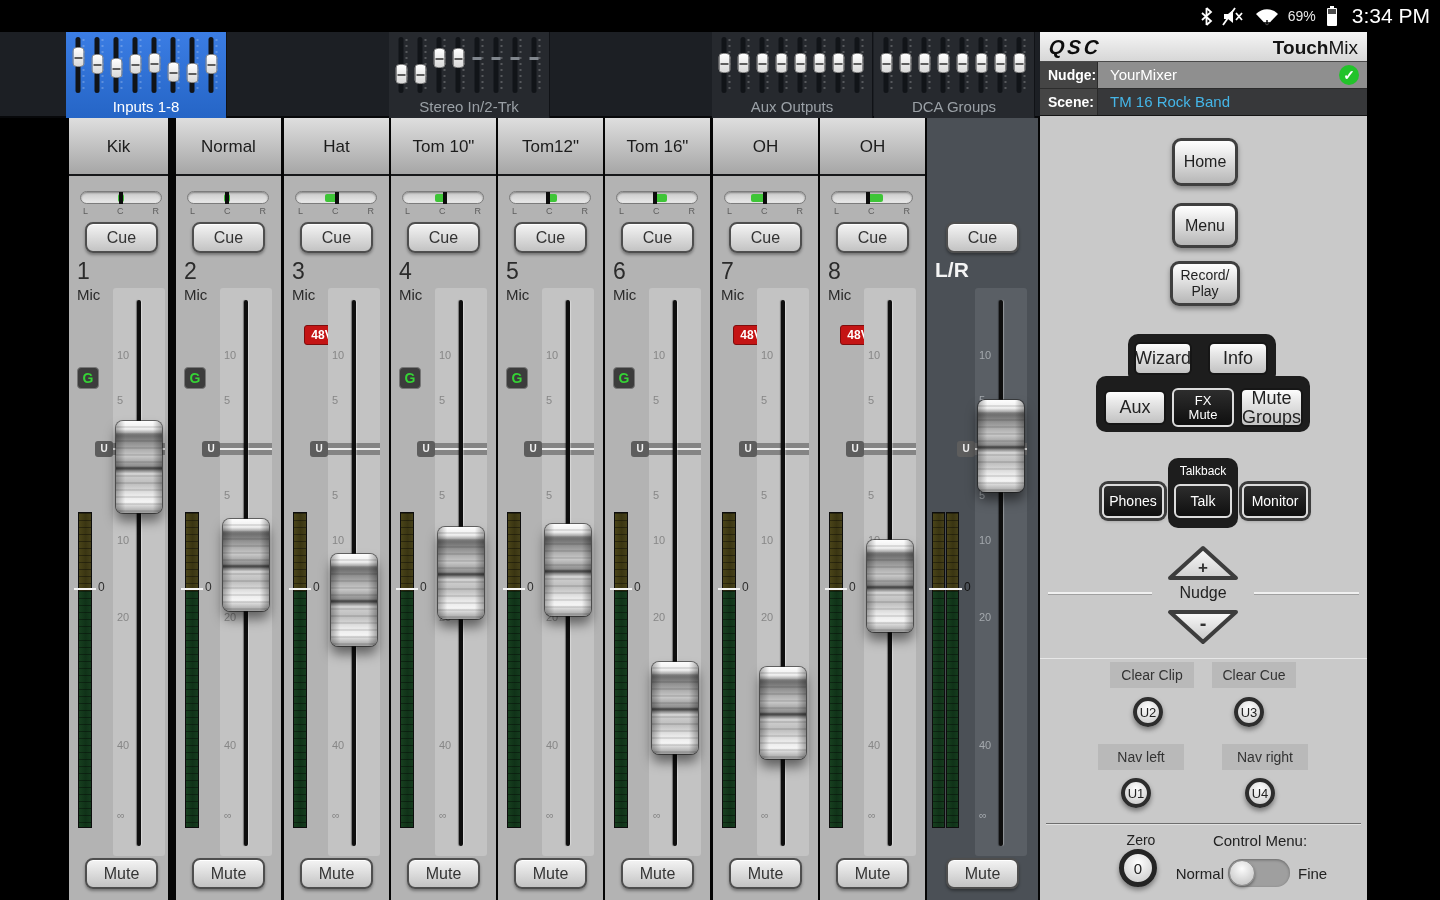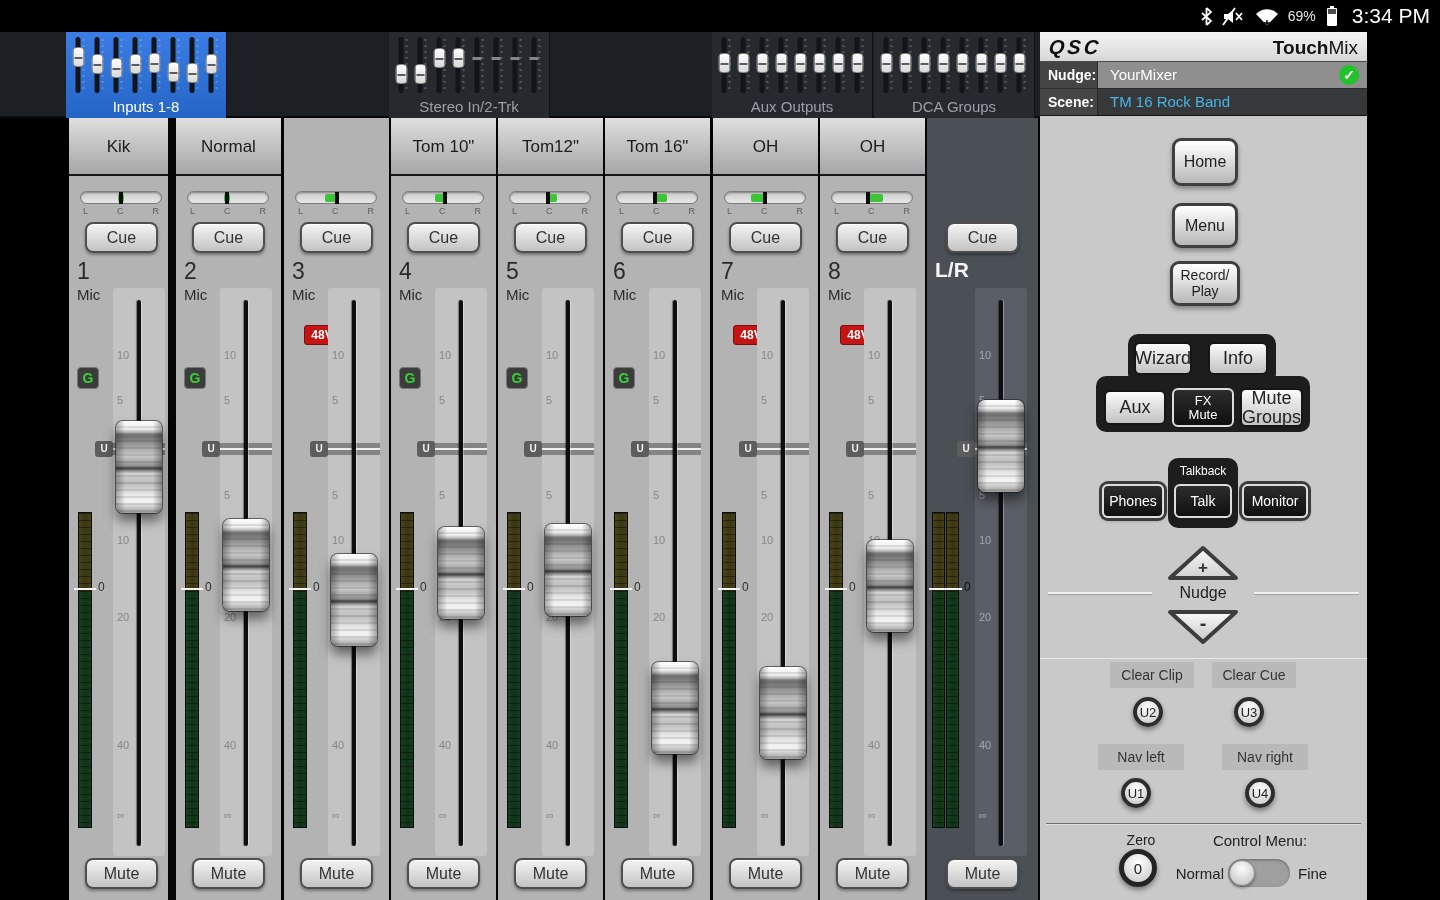--- a/index.html
+++ b/index.html
@@ -354,20 +354,21 @@
     <div class="f-handle" style="top: 401px;"></div>
     <div class="meter m1">
           <div class="m-top"></div>
           <div class="m-bot"></div>
         </div>
     <div class="zero-tick"></div>
     <div class="zero-lbl">0</div>
     <div class="btn-cm" style="left:16px;top:740px;width:73px;">Mute</div>
   </div>
       <div class="strip" style="left: 284px; width: 105px;">
+    <div class="strip-header">Hat</div>
     <div class="pan">
       <div class="pan-fill" style="left: 36%; width: 15%;"></div>
       <div class="pan-tick" style="left: 51%;"></div>
     </div>
     <div class="pan-labels">
       <span>L</span>
           <span>C</span>
           <span>R</span>
     </div>
     <div class="btn-cm" style="left:16px;top:104px;width:73px;">Cue</div>

